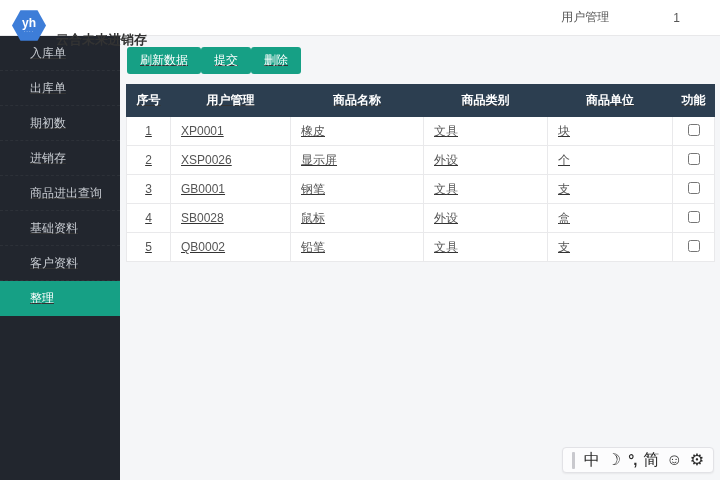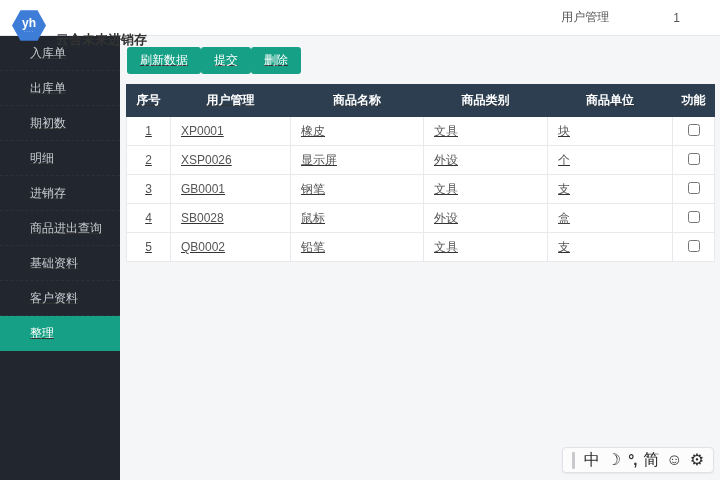--- a/index.html
+++ b/index.html
@@ -167,23 +167,20 @@
     <div class="side-item">
       <span>入库单</span>
       </div>
     <div class="side-item">
       <span>出库单</span>
       </div>
     <div class="side-item">
       <span>期初数</span>
       </div>
     <div class="side-item">
-      <span>明细</span>
-      </div>
-    <div class="side-item">
       <span>进销存</span>
       </div>
     <div class="side-item">
       <span>商品进出查询</span>
       </div>
     <div class="side-item">
       <span>基础资料</span>
       </div>
     <div class="side-item">
       <span>客户资料</span>

